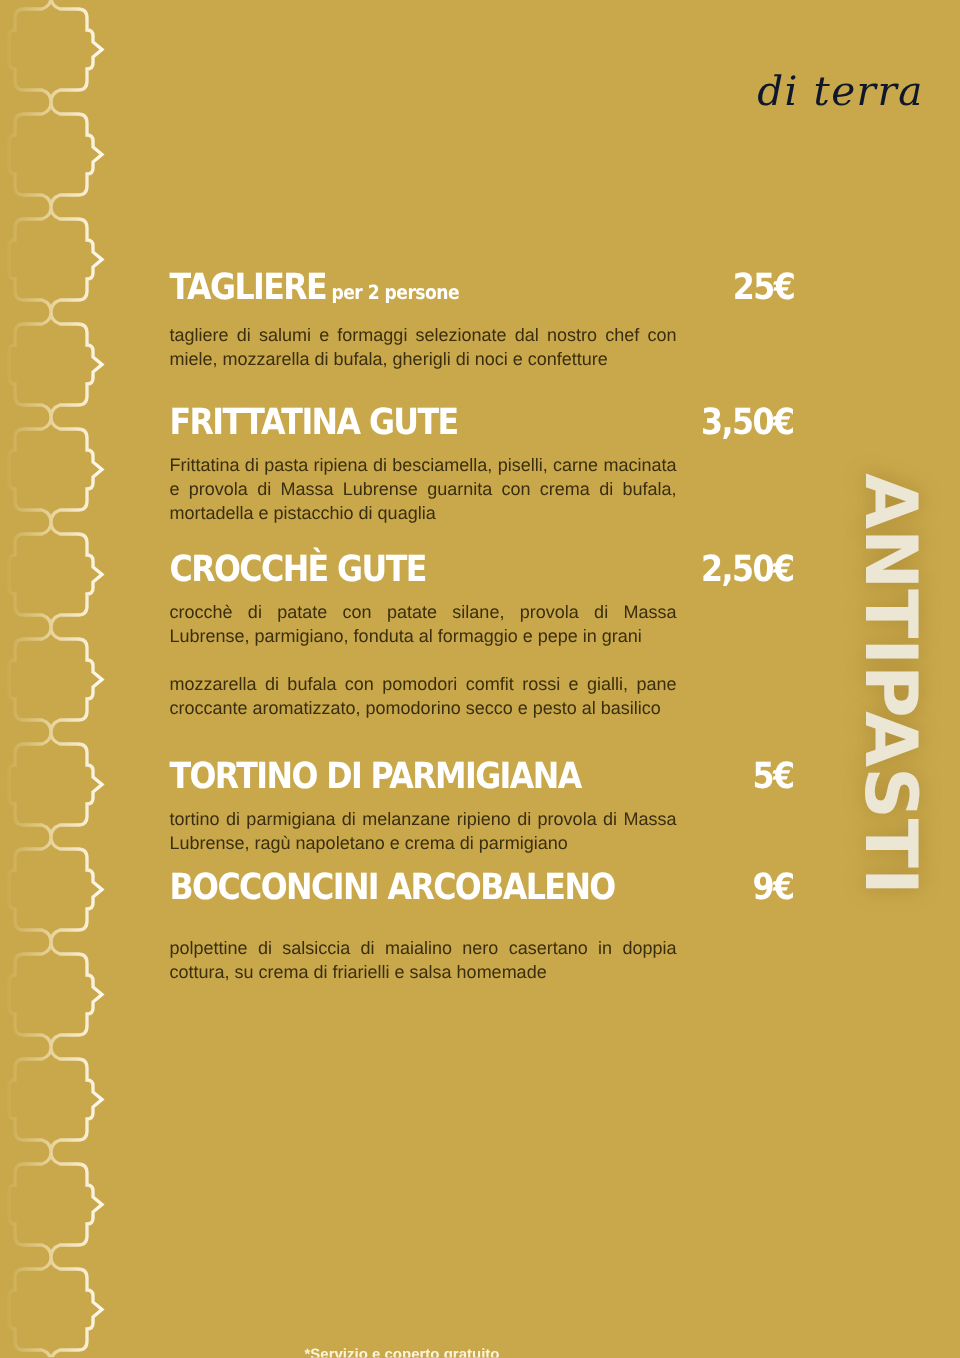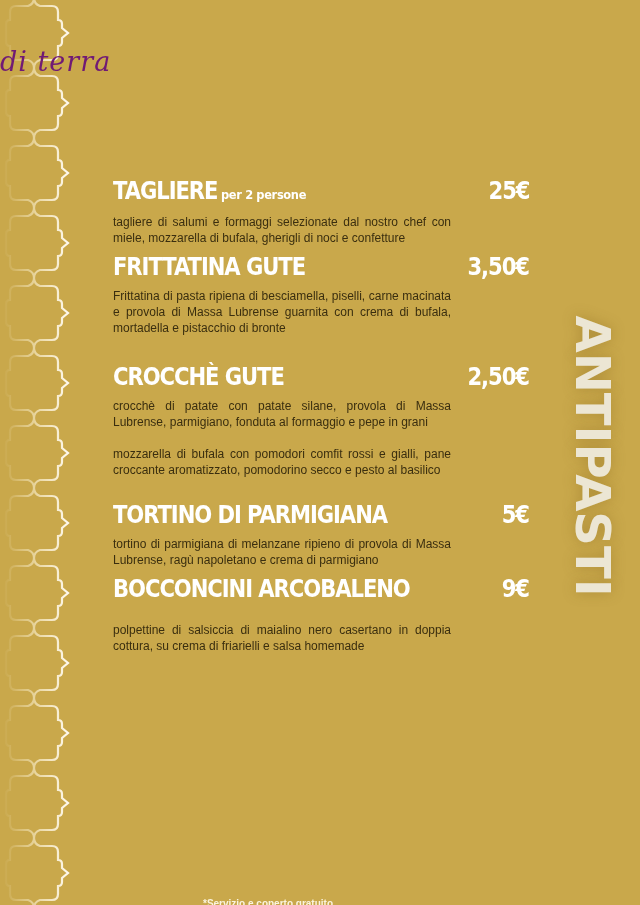--- a/index.html
+++ b/index.html
@@ -1,18 +1,18 @@
 <!DOCTYPE html>
 <html><head>
 <meta charset="utf-8">
 <style>
   html, body { margin:0; padding:0; }
   body { width:640px; height:905px; background:#c9a84b; position:relative; overflow:hidden; font-family:"Liberation Sans", sans-serif; }
   .border { position:absolute; left:0; top:0; width:80px; height:905px; }
-  .subtitle { position:absolute; left:0; width:616px; top:46px; text-align:left; color:#701a75; font-family:"DejaVu Serif", serif; font-style:italic; font-size:27px; letter-spacing:1px; }
+  .subtitle { position:absolute; left:0; width:616px; top:46px; text-align:right; color:#0f172a; font-family:"DejaVu Serif", serif; font-style:italic; font-size:27px; letter-spacing:1px; }
   .vertical { position:absolute; left:548px; top:326px; width:90px; height:260px; }
   .vertical span { position:absolute; left:50%; top:50%; transform:translate(-50%,-50%) rotate(90deg); font-family:"DejaVu Sans", sans-serif; font-weight:bold; font-size:48px; color:#ece6d4; letter-spacing:0px; white-space:nowrap; text-shadow:0 0 14px rgba(120,90,20,0.35); transform-origin:center; }
   .menu { position:absolute; left:113px; top:174px; width:416px; }
   .item { position:relative; }
   .row { display:flex; justify-content:space-between; align-items:baseline; }
   .name { font-family:"DejaVu Sans", sans-serif; font-weight:bold; color:#fff; font-size:24px; letter-spacing:-1.2px; transform:scaleX(0.88); transform-origin:left; white-space:nowrap; line-height:34px; }
   .name small { font-size:13px; letter-spacing:-0.4px; margin-left:4px; }
   .price { font-family:"DejaVu Sans", sans-serif; font-weight:bold; color:#fff; font-size:24px; letter-spacing:-1.2px; transform:scaleX(0.88); transform-origin:right; line-height:34px; }
   .desc { font-size:12px; color:#3a2e0f; line-height:16px; width:338px; text-align:justify; text-align-last:left; margin-top:2px; }
   .foot { position:absolute; left:0; width:536px; top:898px; text-align:center; color:#fbf4dd; font-size:10px; font-weight:bold; }
@@ -41,28 +41,28 @@
 </div>
 
 <div class="menu">
   <div class="item" style="margin-top:0">
     <div class="row">
         <div class="name"><span>TAGLIERE</span><small>per 2 persone</small></div>
         <div class="price">25€</div>
       </div>
     <div class="desc">tagliere di salumi e formaggi selezionate dal nostro chef con miele, mozzarella di bufala, gherigli di noci e confetture</div>
   </div>
-  <div class="item" style="margin-top:4px">
+  <div class="item" style="margin-top:17px">
     <div class="row">
         <div class="name">FRITTATINA GUTE</div>
         <div class="price">3,50€</div>
       </div>
-    <div class="desc" style="margin-top:4px">Frittatina di pasta ripiena di besciamella, piselli, carne macinata e provola di Massa Lubrense guarnita con crema di bufala, mortadella e pistacchio di bronte</div>
+    <div class="desc" style="margin-top:4px">Frittatina di pasta ripiena di besciamella, piselli, carne macinata e provola di Massa Lubrense guarnita con crema di bufala, mortadella e pistacchio di quaglia</div>
   </div>
-  <div class="item" style="margin-top:24px">
+  <div class="item" style="margin-top:12px">
     <div class="row">
         <div class="name">CROCCHÈ GUTE</div>
         <div class="price">2,50€</div>
       </div>
     <div class="desc" style="margin-top:4px">crocchè di patate con patate silane, provola di Massa Lubrense, parmigiano, fonduta al formaggio e pepe in grani</div>
   </div>
   <div class="item" style="margin-top:3px">
     <div class="desc" style="margin-top:16px">mozzarella di bufala con pomodori comfit rossi e gialli, pane croccante aromatizzato, pomodorino secco e pesto al basilico</div>
   </div>
   <div class="item" style="margin-top:20px">

